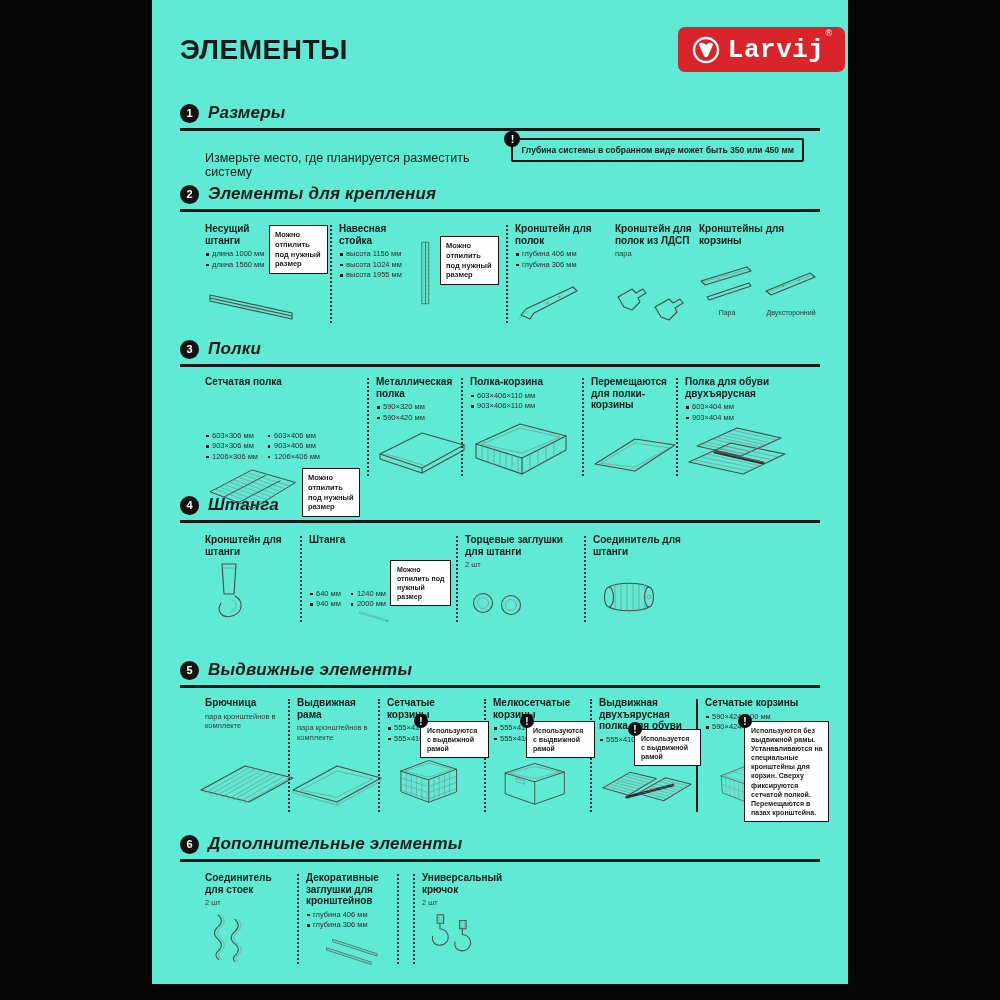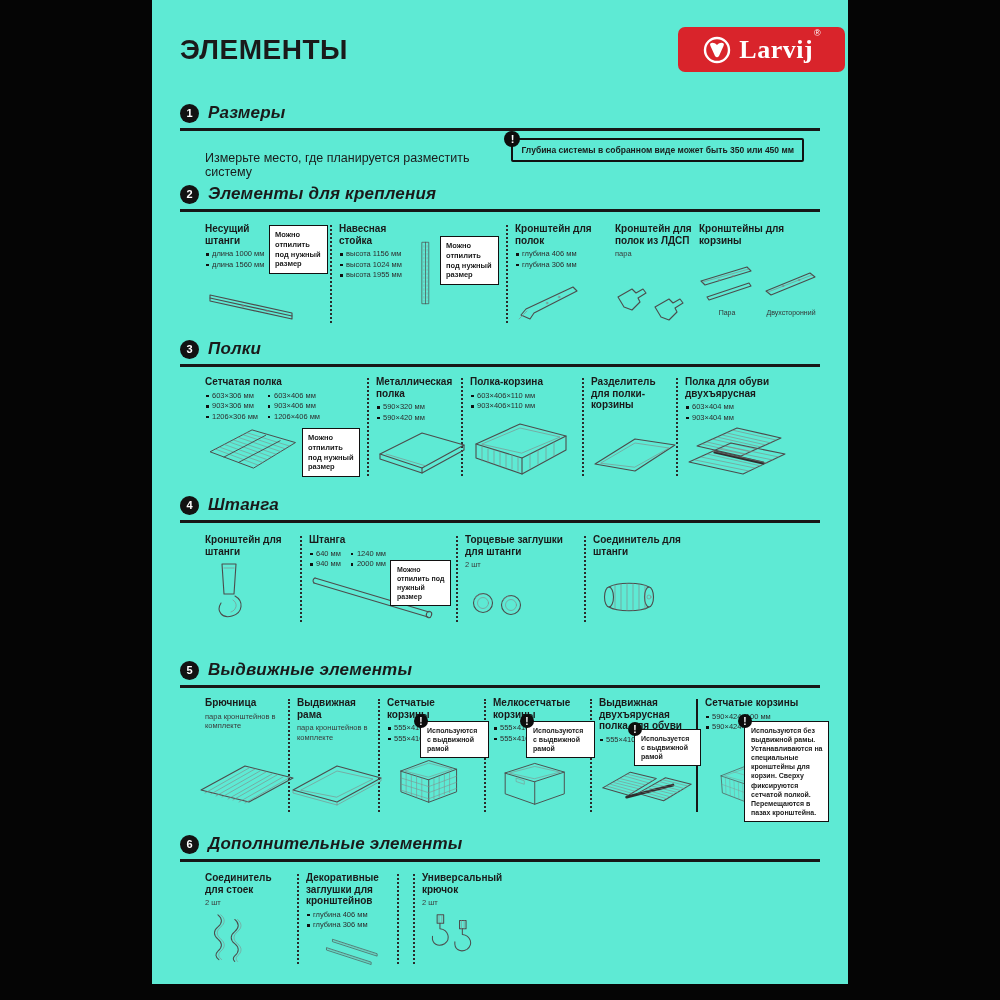--- a/index.html
+++ b/index.html
@@ -4,39 +4,39 @@
 <style>
   html,body{margin:0;padding:0;}
   body{width:1000px;height:1000px;background:#050505;font-family:"Liberation Sans","DejaVu Sans",sans-serif;color:#1a1a1a;overflow:hidden;}
   .stage{position:relative;width:1000px;height:1000px;background:#050505;}
   .page{position:absolute;left:152px;top:0;width:696px;height:984px;background:#5eead4;overflow:hidden;}
   .content{position:relative;padding:0 28px;}
 
   .hdr{display:flex;justify-content:space-between;align-items:flex-start;margin-top:27px;height:48px;}
   .doc-title{font-size:28px;font-weight:800;letter-spacing:.5px;margin-top:7px;}
   .logo{width:167px;height:45px;background:#d9242b;border-radius:7px;display:flex;align-items:center;justify-content:center;gap:7px;margin-right:-25px;flex:none;}
-  .logo-text{color:#fff;font-family:Liberation Serif, serif;font-weight:700;font-size:26px;letter-spacing:.5px;line-height:1;}
+  .logo-text{color:#fff;font-family:Liberation Mono, monospace;font-weight:700;font-size:26px;letter-spacing:.5px;line-height:1;}
   .logo-reg{color:#fff;font-size:9px;vertical-align:top;position:relative;top:-9px;margin-left:1px;}
 
   .sec-head{display:flex;align-items:center;gap:9px;height:20px;}
   .sec-num{width:19px;height:19px;border-radius:50%;background:#121212;color:#fff;font-size:11px;font-weight:700;display:flex;align-items:center;justify-content:center;flex:none;}
   .sec-title{font-size:17px;font-weight:800;letter-spacing:.2px;margin:0;font-style:italic;}
   .rule{height:3px;background:#171717;margin-top:5px;}
 
   .row{display:flex;padding-left:25px;position:relative;align-items:stretch;}
   .sep{border-left:2px dotted #2a2a2a;margin:2px 7px 0 7px;flex:none;}
   .sep.solid{border-left:2px solid #171717;}
   .col{position:relative;display:flex;flex-direction:column;flex:none;}
 
   .it{font-size:10px;font-weight:700;line-height:1.15;margin:0 0 3px 0;}
   .sub{font-size:7.5px;color:#3a3a3a;line-height:1.3;}
   .specs{list-style:none;margin:0;padding:0;font-size:7.5px;color:#2d2d2d;}
   .specs li{position:relative;padding-left:7px;line-height:1.4;}
   .specs li::before{content:"";position:absolute;left:1px;top:4px;width:2.5px;height:2.5px;background:#111;}
-  .cols2{display:flex;gap:9px;}
+  .cols2{display:flex;gap:9px;margin-top:40px;}
 
   .notebox{border:1.5px solid #111;padding:4px 5px;font-size:7.5px;font-weight:600;line-height:1.3;background:#fff;flex:none;}
   .warnbox{position:absolute;border:1.5px solid #111;background:#fff;padding:4px 5px 4px 6px;font-size:7px;font-weight:600;line-height:1.3;z-index:3;}
   .bang{position:absolute;top:-8px;left:-7px;width:14px;height:14px;border-radius:50%;background:#0d0d0d;color:#fff;font-size:10px;font-weight:800;display:flex;align-items:center;justify-content:center;z-index:4;}
   .bang.lg{width:16px;height:16px;font-size:11px;top:-9px;left:-9px;}
 
   .s1row{display:flex;align-items:flex-start;padding-left:25px;margin-top:7px;height:36px;}
   .s1text{font-size:12.5px;font-weight:400;margin-top:13px;}
   .s1warn{position:relative;margin-left:auto;margin-right:16px;border:2px solid #111;border-radius:2px;padding:5px 8px;font-size:8.5px;font-weight:700;white-space:nowrap;align-self:flex-start;}
 
@@ -243,21 +243,21 @@
               <line class="t" x1="42" y1="37" x2="42" y2="51"></line>
         <line class="t" x1="48" y1="39" x2="48" y2="53"></line>
         <line class="t" x1="60" y1="36" x2="60" y2="50"></line>
               <line class="t" x1="68" y1="32" x2="68" y2="46"></line>
         <line class="t" x1="76" y1="28" x2="76" y2="42"></line>
               <line class="t" x1="84" y1="24" x2="84" y2="38"></line>
       </svg>
     </div>
     <div class="sep"></div>
     <div class="col" style="width:78px;">
-      <div class="it">Разделитель для полки-корзины</div>
+      <div class="it">Перемещаются для полки-корзины</div>
       <svg class="draw mta" width="88" height="46" viewBox="0 0 88 46">
         <polygon points="4,34 44,9 84,15 44,41"></polygon>
         <polygon class="t" points="10,33 44,13 78,18 44,37"></polygon>
       </svg>
     </div>
     <div class="sep"></div>
     <div class="col" style="width:128px;">
       <div class="it">Полка для обуви двухъярусная</div>
       <ul class="specs">
         <li>603×404 мм</li>

